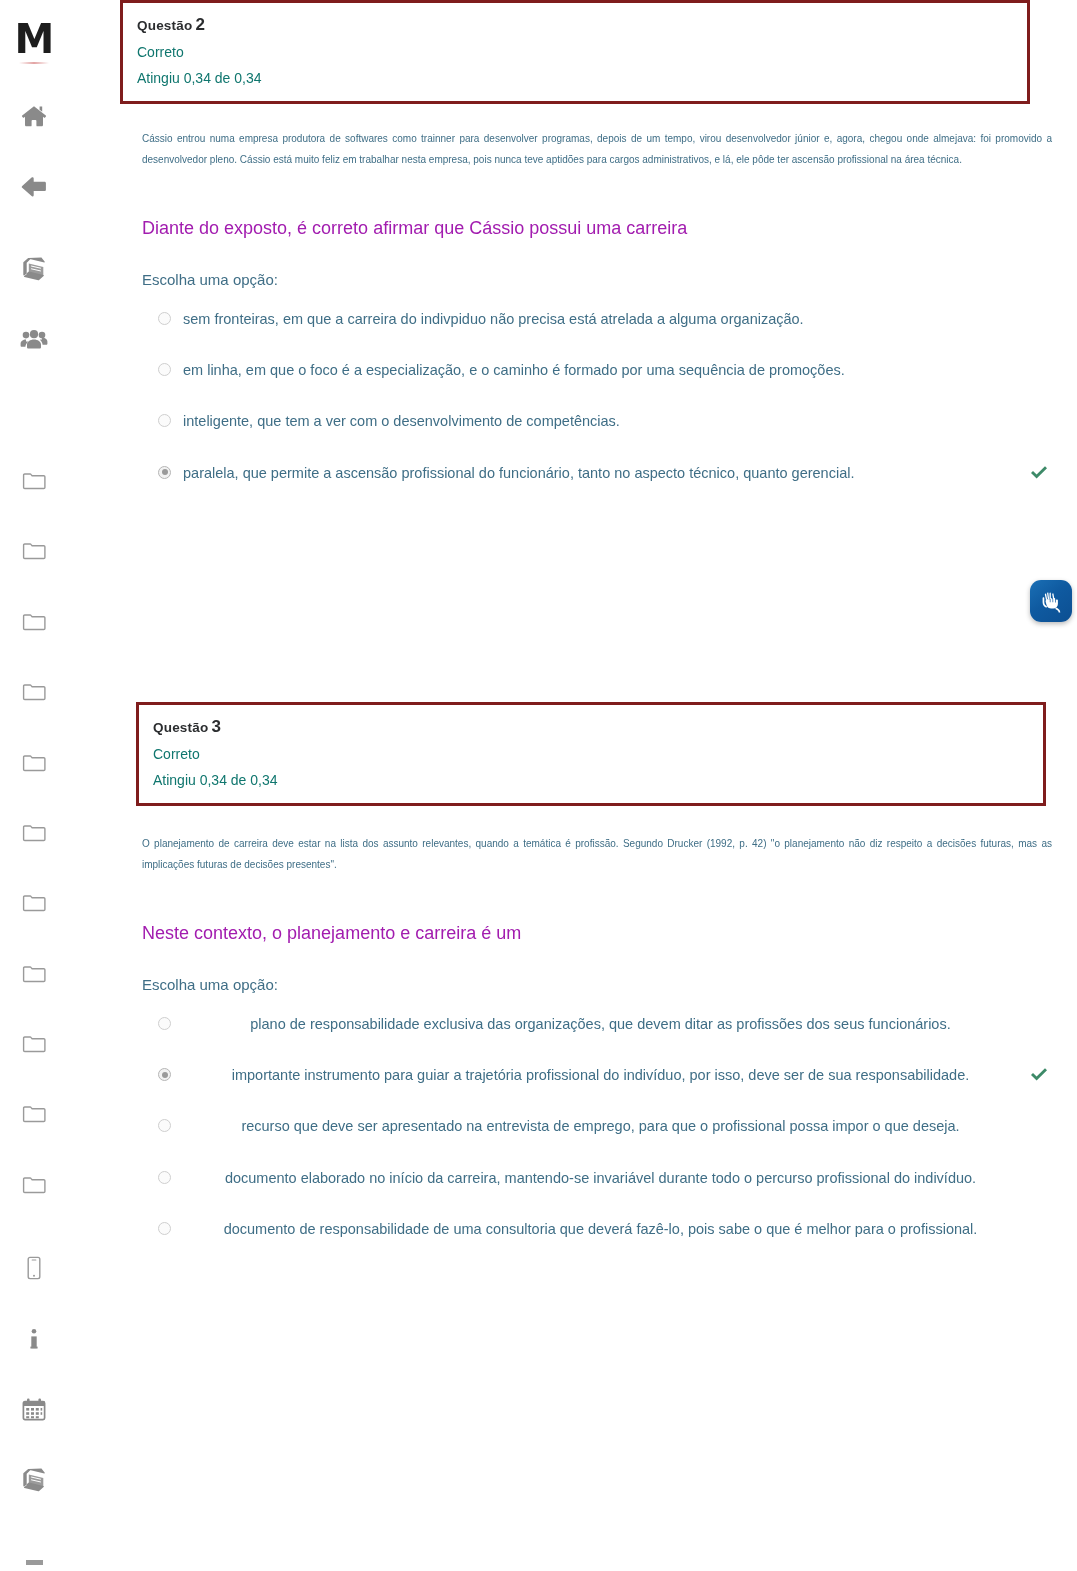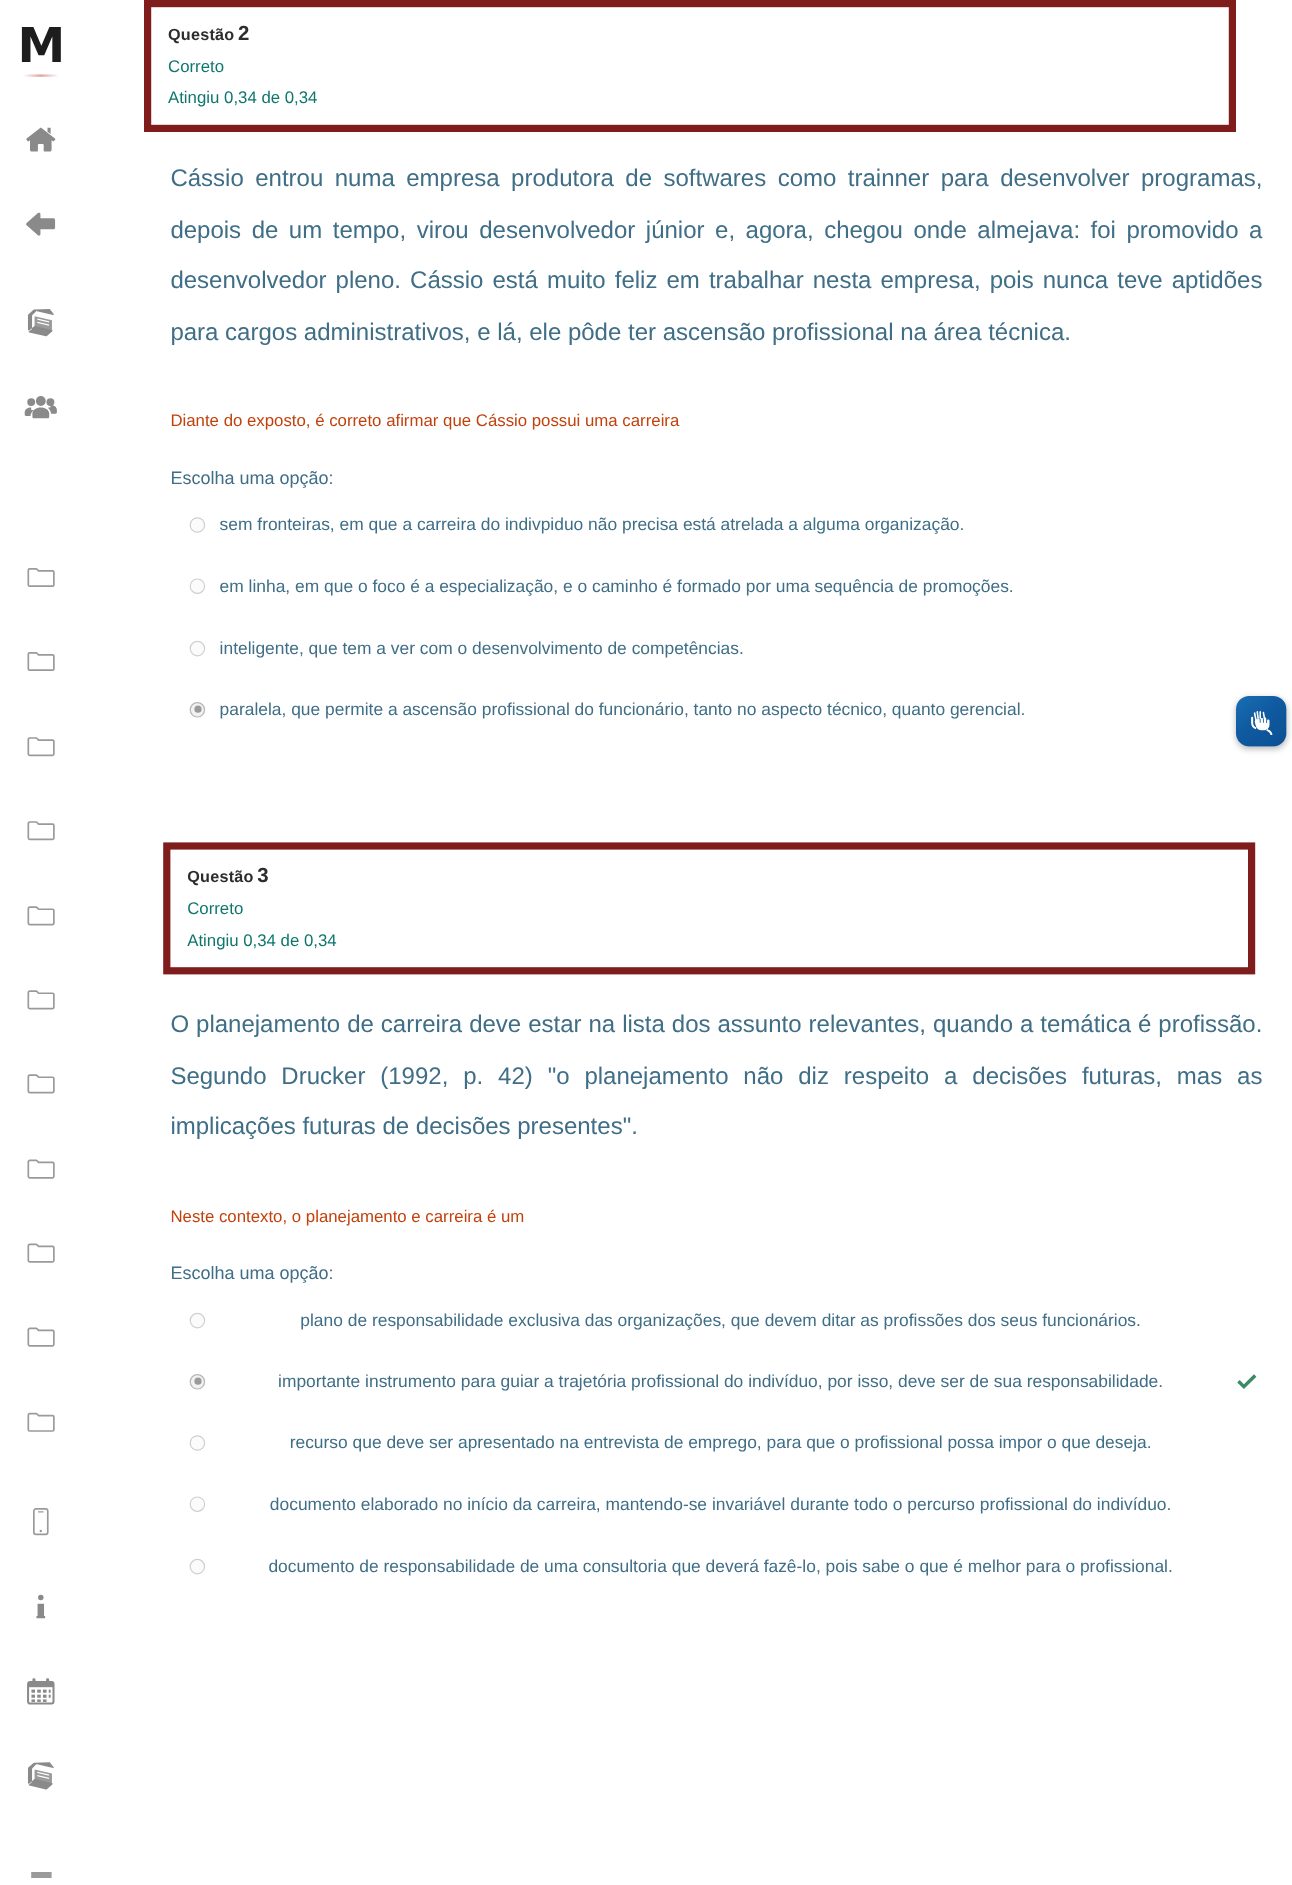--- a/index.html
+++ b/index.html
@@ -60,21 +60,21 @@
   
   #main {
     position: absolute;
     left: 112px;
     top: 0;
     width: 910px;
   }
 
   .q-info {
     box-sizing: border-box;
-    border: 6px solid #7f1d1d;
+    border: 3px solid #7f1d1d;
     background: #ffffff;
     padding: 12px 14px 14px 14px;
   }
   .q-info-title {
     font-size: 13.5px;
     font-weight: 700;
     color: #2b2d2f;
     letter-spacing: .2px;
     margin-bottom: 9px;
   }
@@ -89,30 +89,30 @@
     margin-bottom: 8px;
     line-height: 1.25;
   }
   .q-info-line:last-child { margin-bottom: 0; }
 
   .q-body {
     padding: 0 22px 0 30px;
     color: #3f6e86;
   }
   .q-stem {
-    font-size: 20px;
+    font-size: 10px;
     line-height: 2.13;
     color: #3f6e86;
     text-align: justify;
     margin: 0;
   }
   .q-prompt {
-    font-size: 14px;
+    font-size: 18px;
     line-height: 2.13;
-    color: #c2410c;
+    color: #a21caf;
     margin: 0;
   }
   .answer-label {
     font-size: 15px;
     color: #3f6e86;
     margin: 0;
     line-height: 2.13;
   }
 
   .opt-list {

